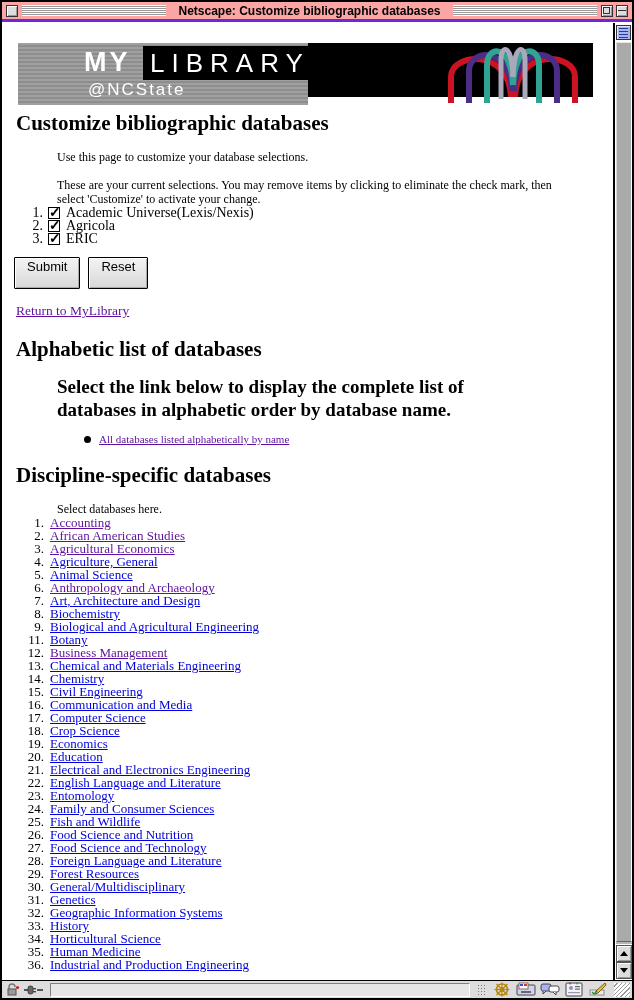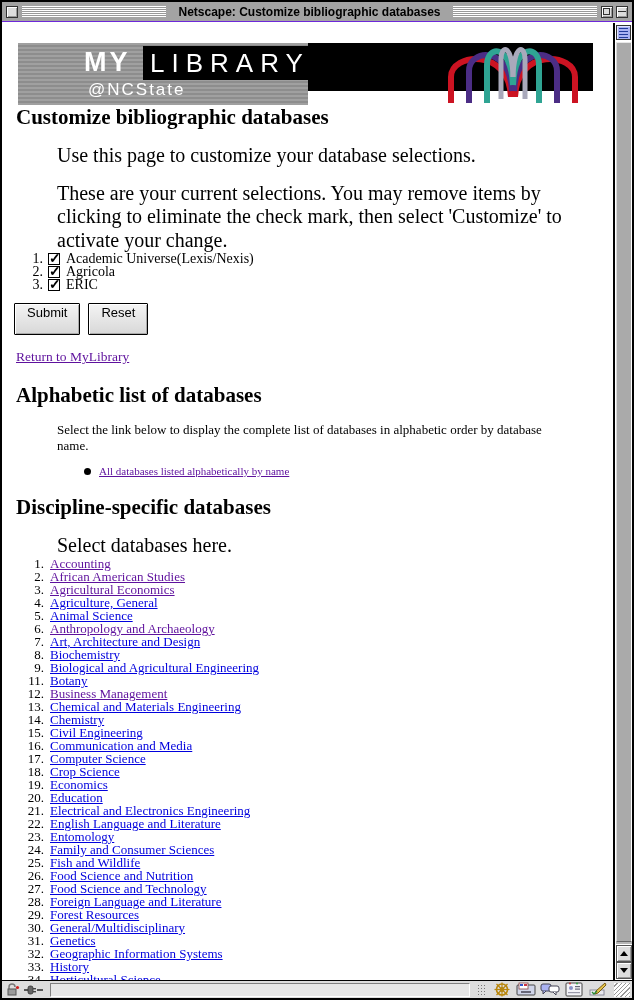--- a/index.html
+++ b/index.html
@@ -4,21 +4,21 @@
 <style>
   html,body{margin:0;padding:0;background:#888;}
   .window{
     position:relative;width:634px;height:1000px;box-sizing:border-box;
     background:#fff;border:2px solid #000;overflow:hidden;
     font-family:"Liberation Serif", serif;
   }
   
   .titlebar{
     position:absolute;top:0;left:0;right:0;height:20px;
-    background:#a3a3a3;border-bottom:1px solid #6d28d9;
+    background:#fca5a5;border-bottom:3px solid #6d28d9;
     display:flex;align-items:center;padding:0 4px;box-sizing:border-box;
     font-family:"Liberation Sans", sans-serif;
   }
   .tstripes{flex:1;height:11px;margin:0 4px;
     background:repeating-linear-gradient(180deg,#fff 0,#fff 1px,#999 1px,#999 2px);}
   .tbox{width:12px;height:12px;background:#ddd;border:1px solid #333;box-sizing:border-box;
     box-shadow:inset 1px 1px 0 #fff, inset -1px -1px 0 #999;flex:0 0 auto;position:relative;}
   .tbox.zoom::after{content:"";position:absolute;left:1px;top:1px;width:5px;height:5px;border:1px solid #333;}
   .tbox.collapse::after{content:"";position:absolute;left:1px;right:1px;top:4px;height:1px;background:#333;}
   .ttitle{font-size:12px;font-weight:bold;color:#000;padding:0 8px;white-space:nowrap;}
@@ -45,36 +45,36 @@
   .statusfield{flex:1;height:12px;background:#e6e6e6;margin:0 4px;
     border-top:1px solid #808080;border-left:1px solid #808080;
     border-bottom:1px solid #fff;border-right:1px solid #fff;}
   .draghandle{width:10px;height:12px;margin:0 3px;
     background:radial-gradient(#777 30%,transparent 32%);background-size:3px 3px;}
   .resizegrip{width:16px;height:14px;margin-left:4px;
     background:repeating-linear-gradient(135deg,#fff 0,#fff 2px,#999 2px,#999 3px);}
   
   .content{position:absolute;top:21px;left:0;right:18px;bottom:18px;background:#fff;overflow:hidden;
     border-right:1px solid #000;}
-  .banner{position:relative;margin:20px 0 0 16px;width:575px;height:48px;background:#000;}
+  .banner{position:relative;margin:20px 0 0 16px;width:575px;height:54px;background:#000;}
   .bgray{position:absolute;left:0;top:0;width:290px;height:62px;
     background:repeating-linear-gradient(180deg,#a0a0a0 0,#a0a0a0 2px,#8d8d8d 2px,#8d8d8d 4px);}
   .blib{position:absolute;left:125px;top:3px;width:170px;height:34px;background:#000;}
   .bmy{position:absolute;left:66px;top:4px;color:#fff;font-family:"Liberation Sans",sans-serif;
     font-weight:bold;font-size:27px;letter-spacing:3px;}
   .blibrary{position:absolute;left:132px;top:5px;color:#fff;font-family:"Liberation Sans",sans-serif;
     font-size:26px;letter-spacing:7px;}
   .bat{position:absolute;left:70px;top:37px;color:#fff;font-family:"Liberation Sans",sans-serif;
     font-size:17px;letter-spacing:2px;}
   .blogo{position:absolute;right:10px;top:0;}
   
   .h1{font-size:21px;font-weight:bold;margin:14px 0 0 14px;color:#000;}
   .h2{font-size:21px;font-weight:bold;margin:18px 0 0 14px;color:#000;}
-  .bq{margin:14px 0 0 55px;font-size:20px;color:#000;max-width:505px;line-height:1.18;}
-  .bq.small{font-size:13px;max-width:490px;}
+  .bq{margin:14px 0 0 55px;font-size:12px;color:#000;max-width:505px;line-height:1.18;}
+  .bq.small{font-size:19px;max-width:490px;font-weight:bold;}
   ol.plain{list-style:none;margin:0;padding:0;}
   .selist{margin:14px 0 0 0;font-size:14px;}
   .selist li{display:flex;align-items:center;height:13px;margin-bottom:0;}
   .selist .num{width:46px;text-align:right;padding-right:5px;box-sizing:border-box;}
   .cb{display:inline-block;width:12px;height:12px;border:1px solid #000;background:#fff;
     margin-right:6px;position:relative;box-sizing:border-box;flex:0 0 auto;}
   .cb::after{content:"✓";position:absolute;left:0px;top:-4px;font-size:14px;font-weight:bold;color:#000;
     font-family:"Liberation Sans",sans-serif;}
   .btnrow{margin:12px 0 0 12px;display:flex;gap:8px;}
   .macbtn{font-family:"Liberation Sans",sans-serif;font-size:13px;color:#000;

